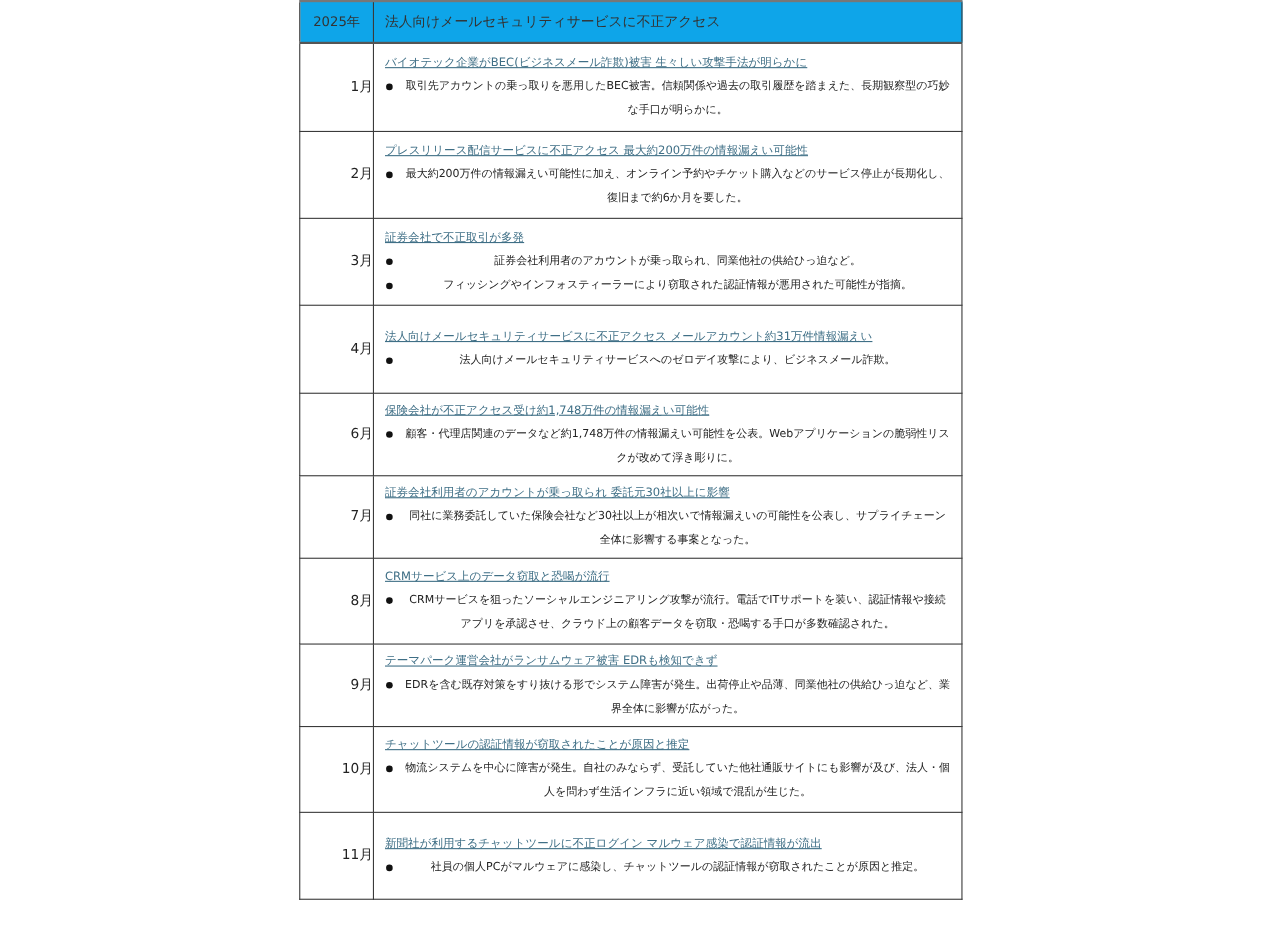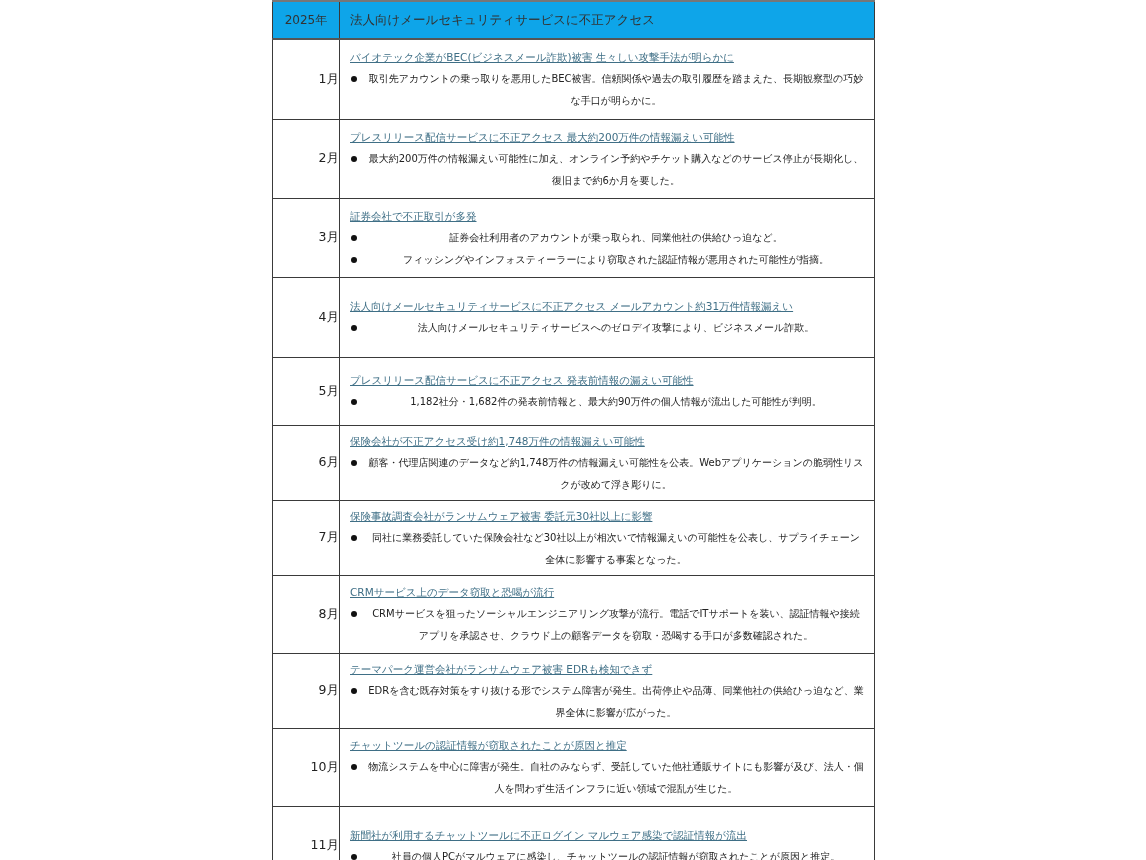--- a/index.html
+++ b/index.html
@@ -137,44 +137,35 @@
   <tr style="height: 80px; padding-left: 28px;">
     <td class="month">4月</td>
     <td class="topic">
       <a class="topic-link">法人向けメールセキュリティサービスに不正アクセス メールアカウント約31万件情報漏えい</a>
       <ul class="points">
               <li><span class="bullet"></span><span>法人向けメールセキュリティサービスへのゼロデイ攻撃により、ビジネスメール詐欺。</span></li>
             </ul>
     </td>
   </tr>
 
-  <tr style="height: 68px;">
-    <td class="month">5月</td>
-    <td class="topic">
-      <a class="topic-link">プレスリリース配信サービスに不正アクセス 発表前情報の漏えい可能性</a>
-      <ul class="points">
-              <li><span class="bullet"></span><span>1,182社分・1,682件の発表前情報と、最大約90万件の個人情報が流出した可能性が判明。</span></li>
-            </ul>
-    </td>
-  </tr>
 
   <tr style="height: 60px;">
     <td class="month">6月</td>
     <td class="topic">
       <a class="topic-link">保険会社が不正アクセス受け約1,748万件の情報漏えい可能性</a>
       <ul class="points">
               <li><span class="bullet"></span><span>顧客・代理店関連のデータなど約1,748万件の情報漏えい可能性を公表。Webアプリケーションの脆弱性リスクが改めて浮き彫りに。</span></li>
             </ul>
     </td>
   </tr>
 
   <tr style="height: 70px;">
     <td class="month">7月</td>
     <td class="topic">
-      <a class="topic-link">保険事故調査会社がランサムウェア被害 委託元30社以上に影響</a>
+      <a class="topic-link">証券会社利用者のアカウントが乗っ取られ 委託元30社以上に影響</a>
       <ul class="points">
               <li><span class="bullet"></span><span>同社に業務委託していた保険会社など30社以上が相次いで情報漏えいの可能性を公表し、サプライチェーン全体に影響する事案となった。</span></li>
             </ul>
     </td>
   </tr>
 
   <tr style="height: 78px;">
     <td class="month">8月</td>
     <td class="topic">
       <a class="topic-link">CRMサービス上のデータ窃取と恐喝が流行</a>

